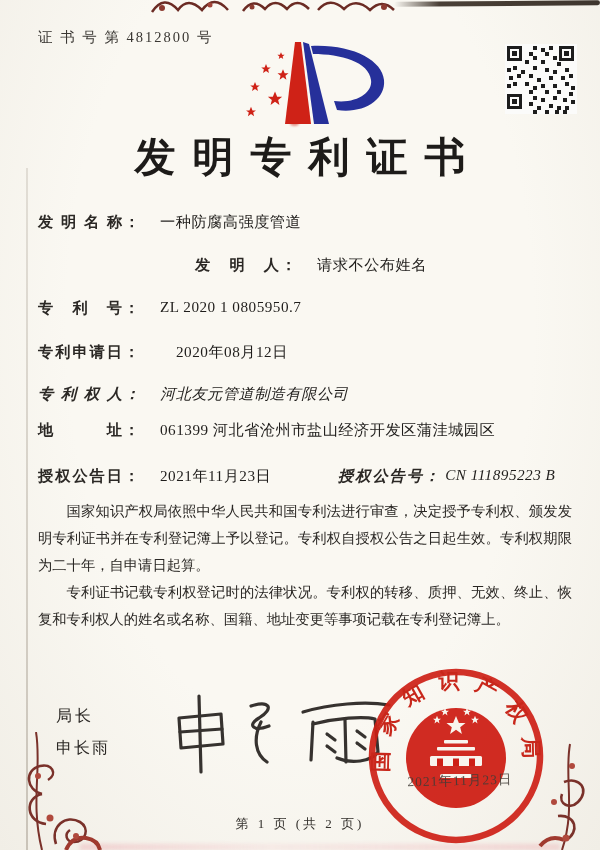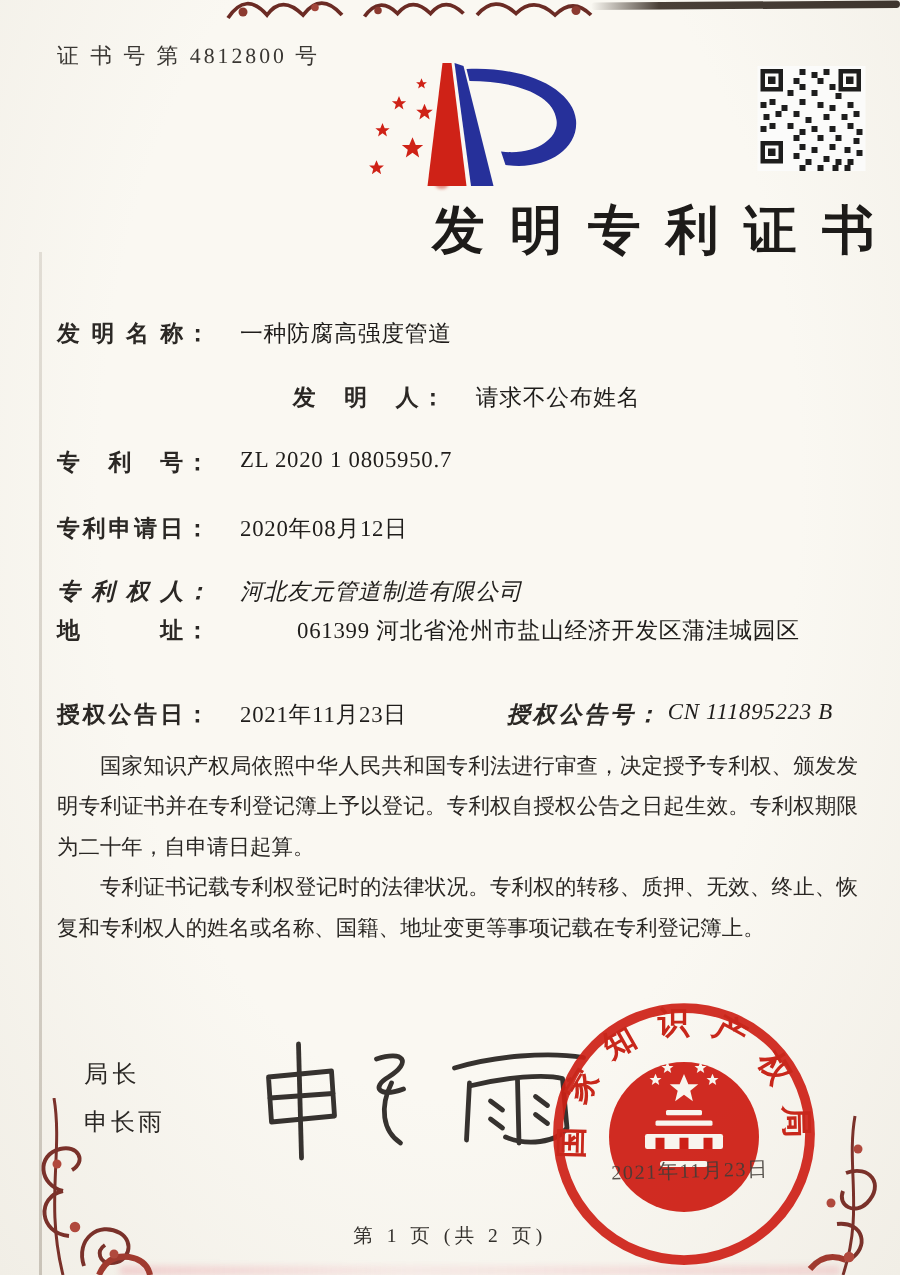--- a/index.html
+++ b/index.html
@@ -28,28 +28,28 @@
     28px 2px #1d1d1d,36px 4px #1d1d1d,44px 2px #1d1d1d,24px 8px #1d1d1d,40px 8px #1d1d1d,
     48px 12px #1d1d1d,28px 12px #1d1d1d,20px 16px #1d1d1d,36px 16px #1d1d1d,52px 18px #1d1d1d,
     2px 24px #1d1d1d,8px 22px #1d1d1d,16px 26px #1d1d1d,28px 22px #1d1d1d,40px 24px #1d1d1d,
     48px 26px #1d1d1d,60px 24px #1d1d1d,4px 32px #1d1d1d,12px 30px #1d1d1d,24px 30px #1d1d1d,
     32px 34px #1d1d1d,44px 32px #1d1d1d,56px 32px #1d1d1d,64px 30px #1d1d1d,2px 40px #1d1d1d,
     8px 38px #1d1d1d,20px 38px #1d1d1d,28px 42px #1d1d1d,36px 40px #1d1d1d,48px 40px #1d1d1d,
     60px 38px #1d1d1d,66px 42px #1d1d1d,24px 46px #1d1d1d,40px 46px #1d1d1d,52px 46px #1d1d1d,
     64px 48px #1d1d1d,28px 52px #1d1d1d,36px 54px #1d1d1d,48px 52px #1d1d1d,58px 54px #1d1d1d,
     66px 56px #1d1d1d,24px 58px #1d1d1d,32px 62px #1d1d1d,44px 60px #1d1d1d,52px 62px #1d1d1d,
     60px 62px #1d1d1d,28px 66px #1d1d1d,40px 66px #1d1d1d,50px 66px #1d1d1d,58px 66px #1d1d1d;}
-  .title{left:0;right:0;top:130px;text-align:right;font-size:35px;font-weight:700;
+  .title{left:0;right:0;top:130px;text-align:center;font-size:41px;font-weight:700;
     letter-spacing:17px;padding-left:17px;color:#1d1b19;}
   
   .row{left:38px;right:16px;display:flex;font-size:15.2px;white-space:nowrap;}
   .row-label{width:122px;flex-shrink:0;font-weight:700;letter-spacing:2px;color:#2b2825;}
   .row-value{color:#1f1d1b;letter-spacing:.5px;}
-  .r1{top:212px;} .r2{top:255px;justify-content:center;} .r3{top:298px;} .r4{top:342px;}
-  .r5{top:384px;font-style:italic;} .r6{top:410px;gap:38px;} .r7{top:466px;}
+  .r1{top:212px;} .r2{top:255px;justify-content:center;} .r3{top:298px;} .r4{top:342px;gap:16px;}
+  .r5{top:384px;font-style:italic;} .r6{top:420px;} .r7{top:466px;}
   .col2{position:absolute;left:300px;top:0;display:flex;font-style:italic;}
   .col2 .row-label{width:auto;margin-right:4px;}
   
   .body-text{left:38px;top:498px;width:534px;font-size:14.3px;line-height:1.88;
     color:#2a2724;text-align:justify;}
   .body-text p{margin:0;text-indent:2em;}
   
   .signer-title{left:56px;top:706px;font-size:16px;letter-spacing:3px;color:#2b2825;}
   .signer-name{left:56px;top:738px;font-size:16px;letter-spacing:2px;color:#2b2825;}
   .signature{left:165px;top:688px;width:235px;height:92px;}

